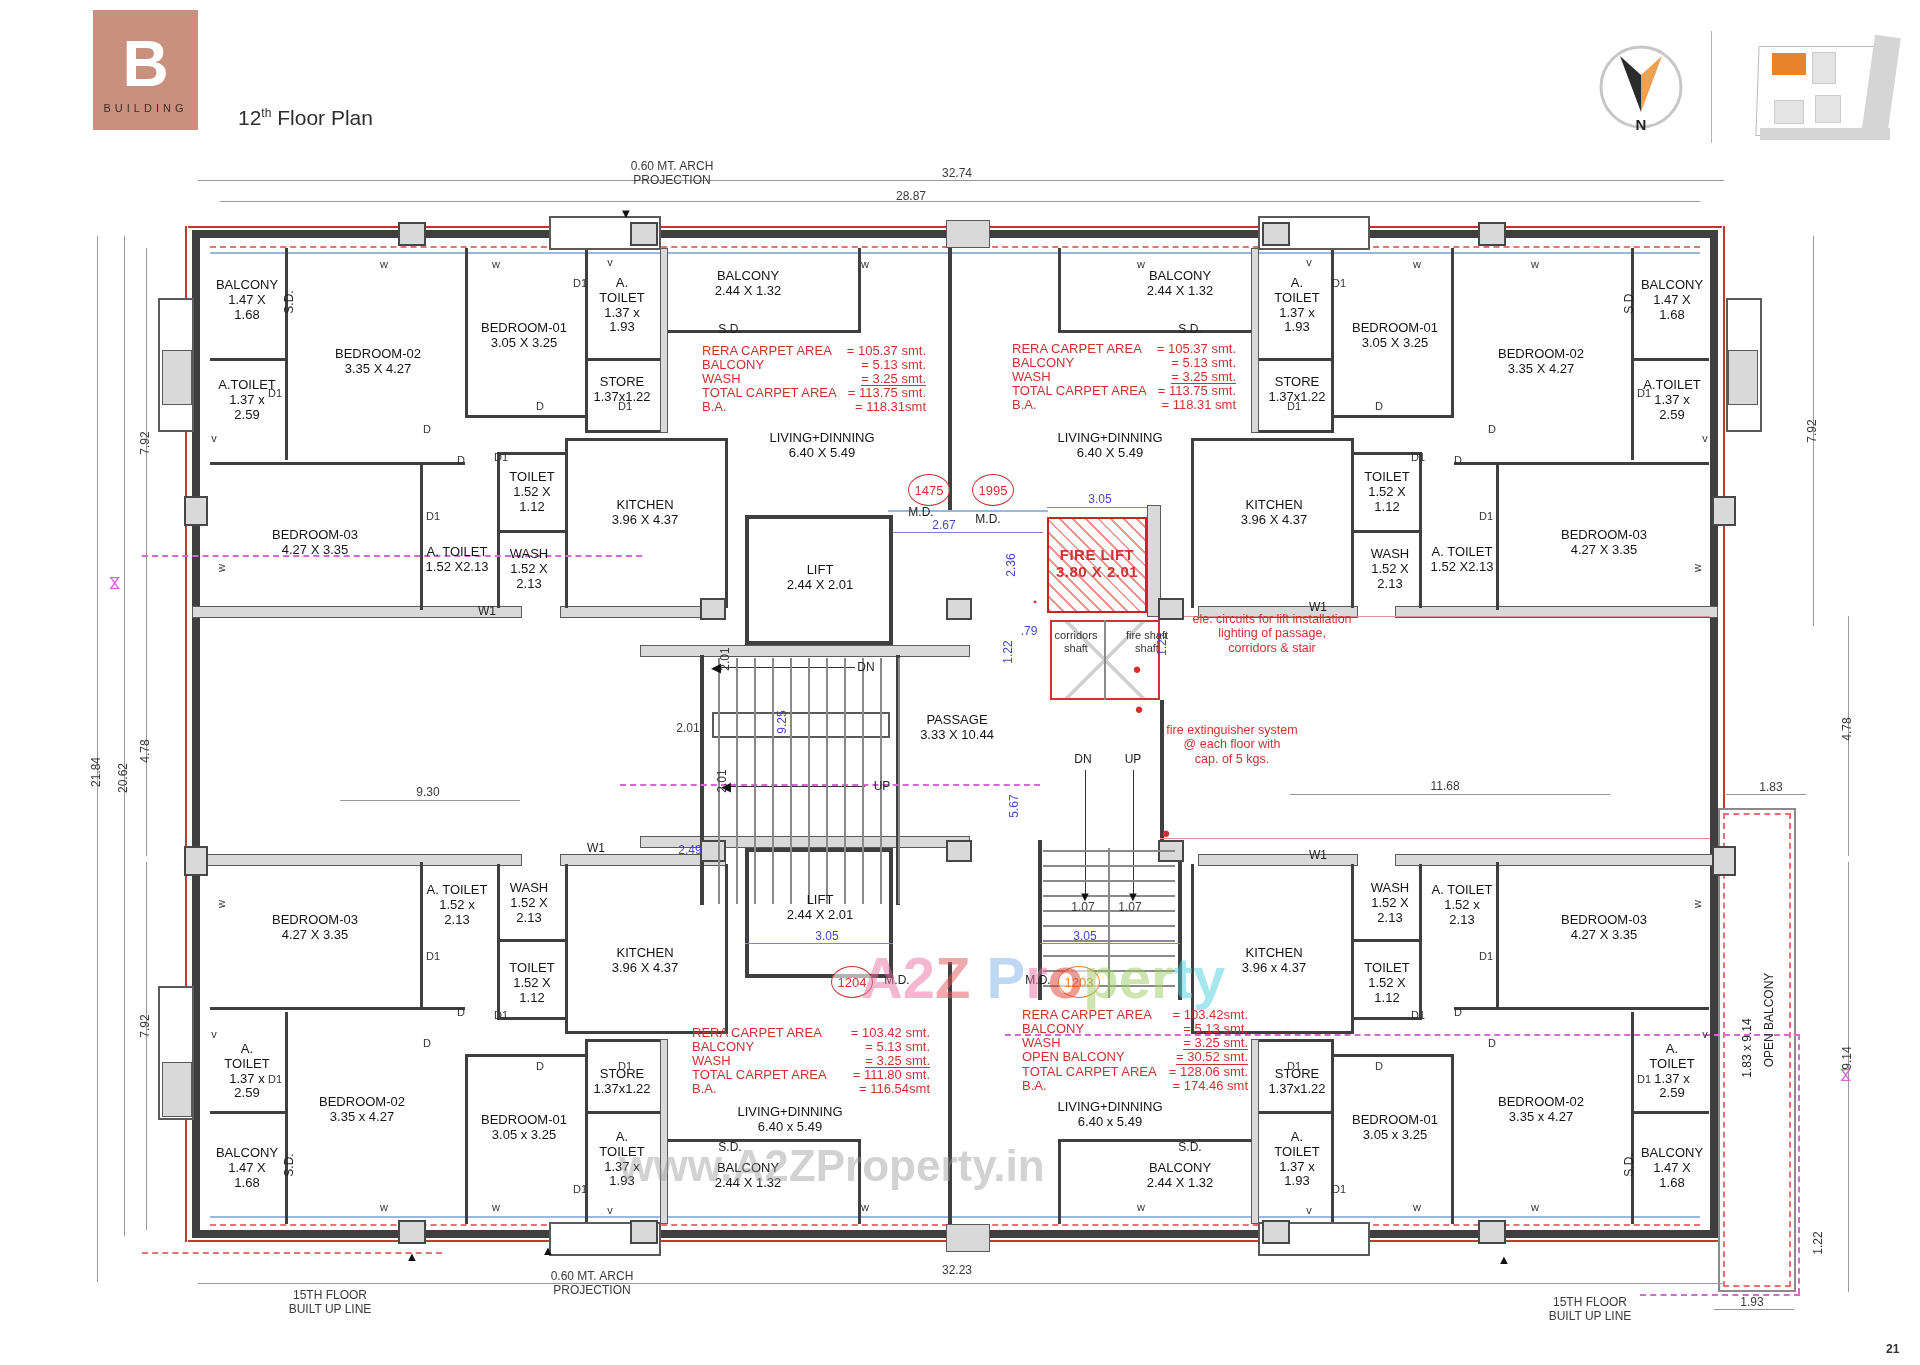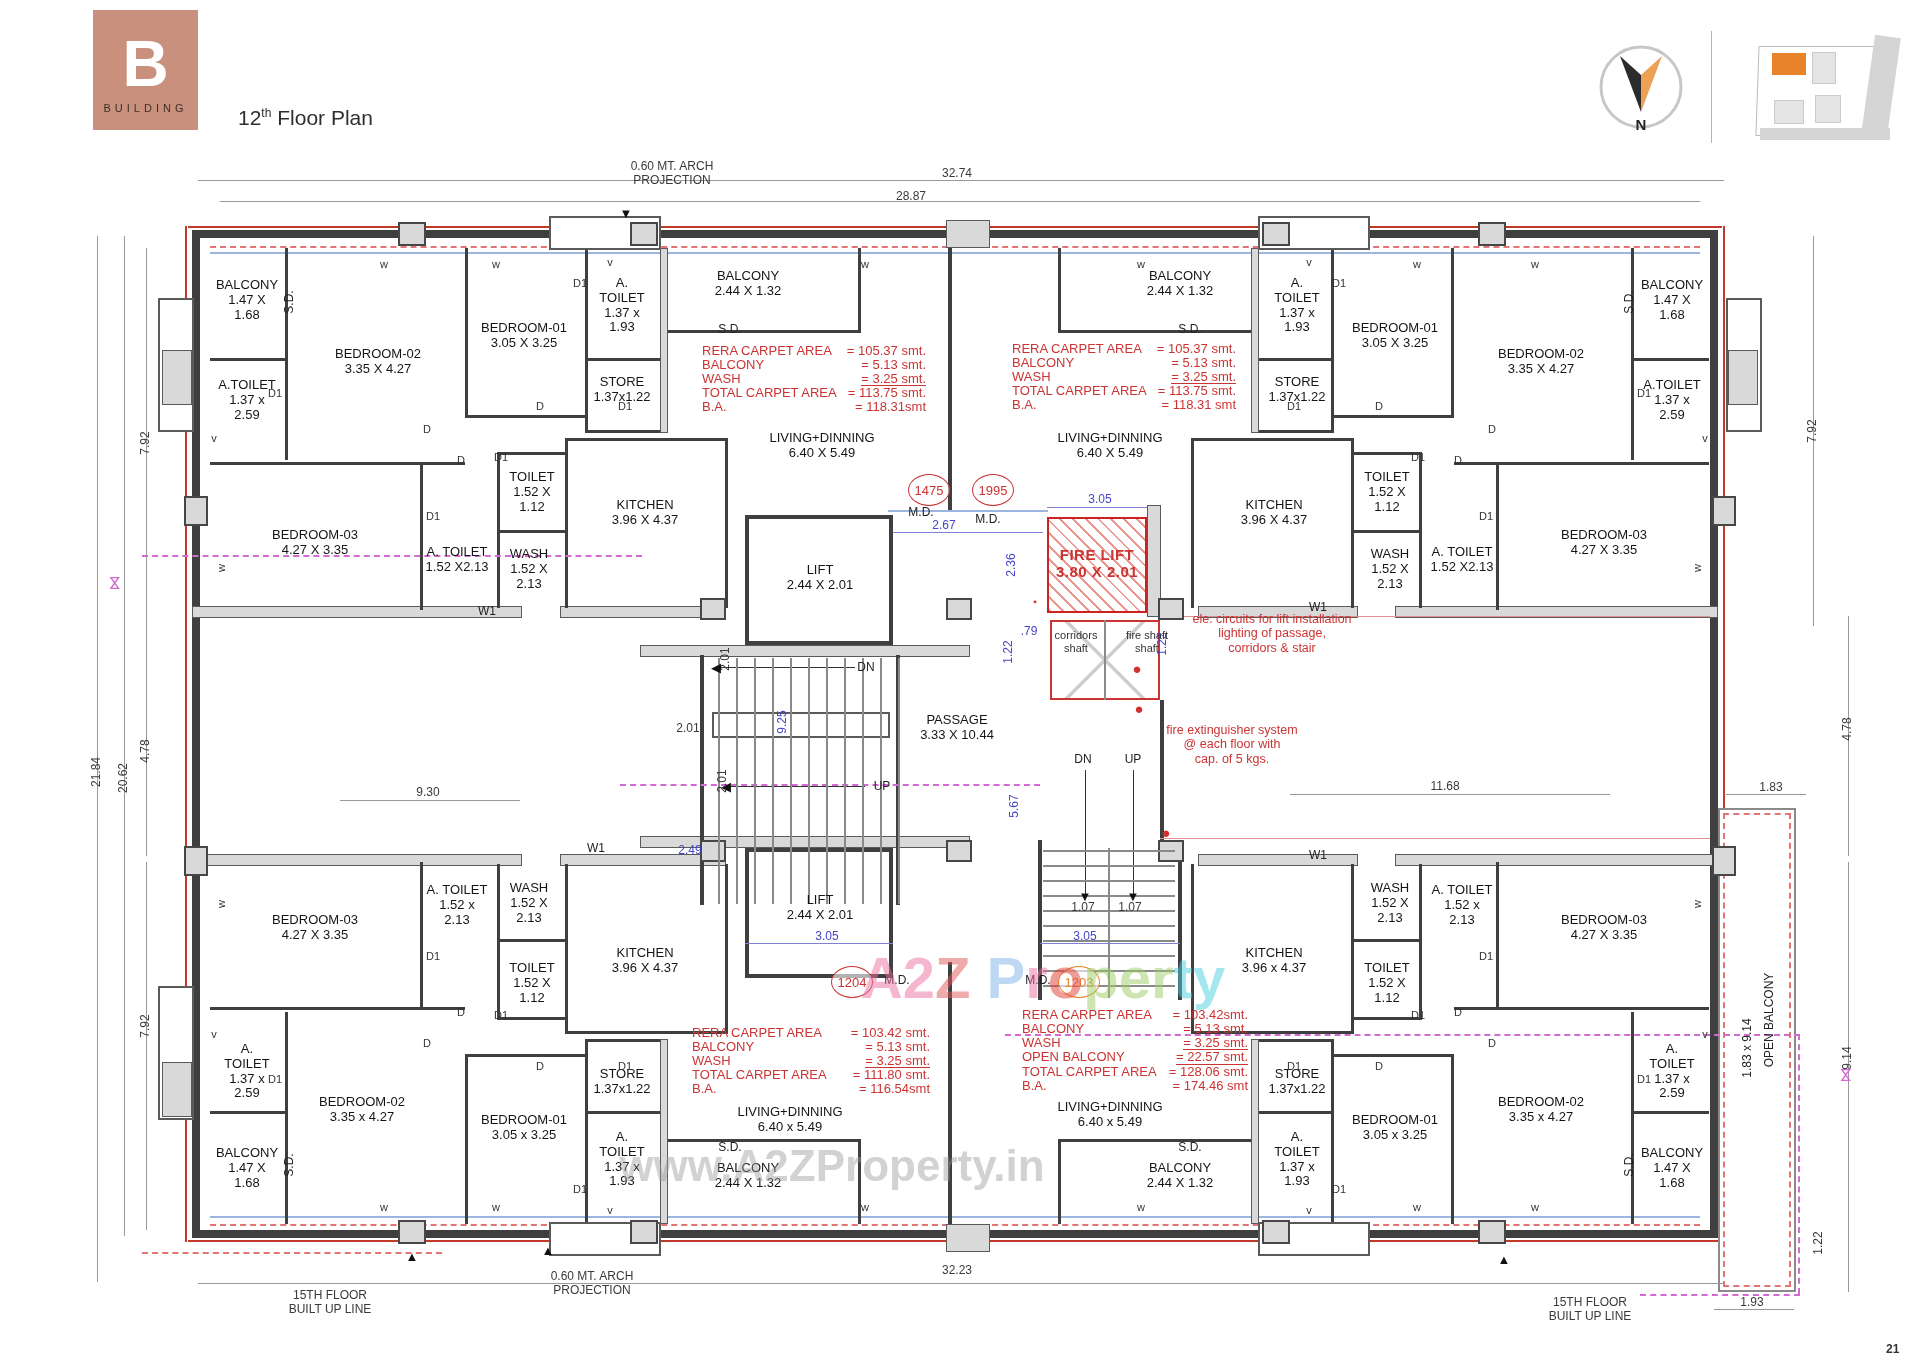--- a/index.html
+++ b/index.html
@@ -646,21 +646,21 @@
         <div class="row">
           <span class="rl">BALCONY</span>
           <span class="rv">=   5.13 smt.</span>
         </div>
         <div class="row u">
           <span class="rl">WASH</span>
           <span class="rv">=   3.25 smt.</span>
         </div>
         <div class="row u">
           <span class="rl">OPEN BALCONY</span>
-          <span class="rv">=  22.57 smt.</span>
+          <span class="rv">=  30.52 smt.</span>
         </div>
         <div class="row">
           <span class="rl">TOTAL CARPET AREA</span>
           <span class="rv">= 128.06 smt.</span>
         </div>
         <div class="row">
           <span class="rl">B.A.</span>
           <span class="rv">= 174.46 smt</span>
         </div>
       </div>

